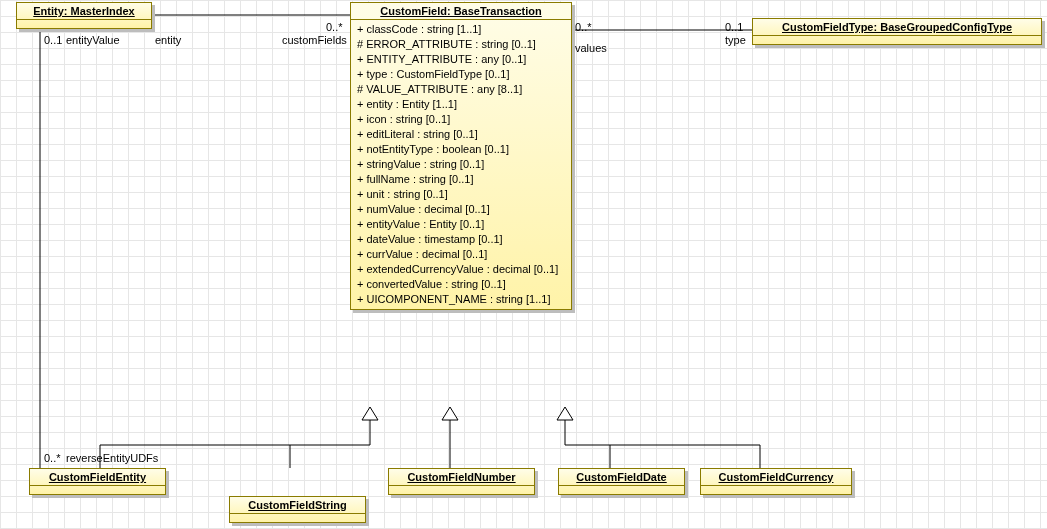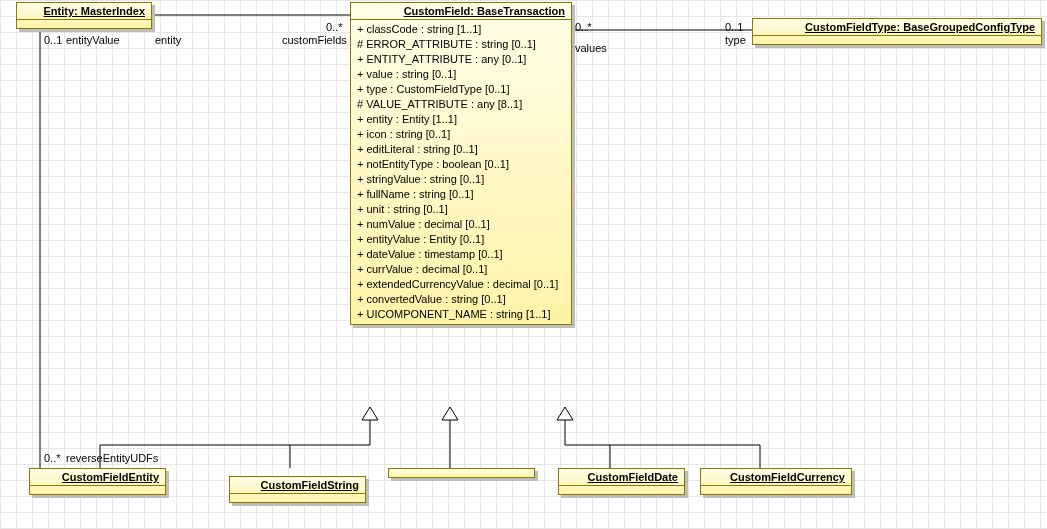--- a/index.html
+++ b/index.html
@@ -1,18 +1,18 @@
 <!DOCTYPE html>
 <html><head>
 <meta charset="utf-8">
 <style>
 html,body{margin:0;padding:0;width:1047px;height:529px;font-family:"Segoe UI",Tahoma,sans-serif;font-size:11px;color:#000;background:#fff;overflow:hidden}
 .grid{position:absolute;inset:0;background-image:linear-gradient(to right,#e6e6e6 1px,transparent 1px),linear-gradient(to bottom,#e6e6e6 1px,transparent 1px);background-size:16px 16px}
 .uml-class{position:absolute;background:linear-gradient(to bottom,#fffde8,#fff3a8);border:1px solid #8a7b00;box-shadow:3px 3px 0 #bdbdbd}
-.uml-title{text-align:right;font-weight:bold;text-decoration:underline;padding:2px 6px;border-bottom:1px solid #8a7b00;white-space:nowrap}
+.uml-title{text-align:center;font-weight:bold;text-decoration:underline;padding:2px 6px;border-bottom:1px solid #8a7b00;white-space:nowrap}
 .uml-body{padding:2px 6px}
 .uml-body div{white-space:nowrap;line-height:15px}
 .u{}
 .lbl{position:absolute;font-size:11px;background:transparent;white-space:nowrap}
 svg{position:absolute;inset:0;width:1047px;height:529px;pointer-events:none}
 line{stroke:#000;stroke-width:1}
 polygon.hollow{fill:#fff;stroke:#000;stroke-width:1}
 </style>
 </head>
 <body>
@@ -53,21 +53,20 @@
   <div class="uml-title">Entity: MasterIndex</div>
   <div class="uml-body" style="height:4px"></div>
 </div>
 
 <div class="uml-class" style="left:350px;top:2px;width:220px">
   <div class="uml-title">CustomField: BaseTransaction</div>
   <div class="uml-body" id="cf-attrs">
       <div>+ classCode : string [1..1]</div>
       <div># ERROR_ATTRIBUTE : string [0..1]</div>
       <div class="u">+ ENTITY_ATTRIBUTE : any [0..1]</div>
-      <div>+ value : string [0..1]</div>
       <div>+ type : CustomFieldType [0..1]</div>
       <div class="u"># VALUE_ATTRIBUTE : any [8..1]</div>
       <div>+ entity : Entity [1..1]</div>
       <div class="u">+ icon : string [0..1]</div>
       <div>+ editLiteral : string [0..1]</div>
       <div>+ notEntityType : boolean [0..1]</div>
       <div>+ stringValue : string [0..1]</div>
       <div>+ fullName : string [0..1]</div>
       <div>+ unit : string [0..1]</div>
       <div>+ numValue : decimal [0..1]</div>
@@ -82,25 +81,26 @@
 
 <div class="uml-class" style="left:752px;top:18px;width:288px">
   <div class="uml-title">CustomFieldType: BaseGroupedConfigType</div>
   <div class="uml-body" style="height:4px"></div>
 </div>
 
 <div class="uml-class" style="left:29px;top:468px;width:135px">
   <div class="uml-title">CustomFieldEntity</div>
   <div class="uml-body" style="height:4px"></div>
 </div>
-<div class="uml-class" style="left:229px;top:476px;width:135px">
+<div class="uml-class" style="left:229px;top:496px;width:135px">
   <div class="uml-title">CustomFieldString</div>
   <div class="uml-body" style="height:4px"></div>
 </div>
 <div class="uml-class" style="left:388px;top:468px;width:145px">
+  <div class="uml-title">CustomFieldNumber</div>
   <div class="uml-body" style="height:4px"></div>
 </div>
 <div class="uml-class" style="left:558px;top:468px;width:125px">
   <div class="uml-title">CustomFieldDate</div>
   <div class="uml-body" style="height:4px"></div>
 </div>
 <div class="uml-class" style="left:700px;top:468px;width:150px">
   <div class="uml-title">CustomFieldCurrency</div>
   <div class="uml-body" style="height:4px"></div>
 </div>

